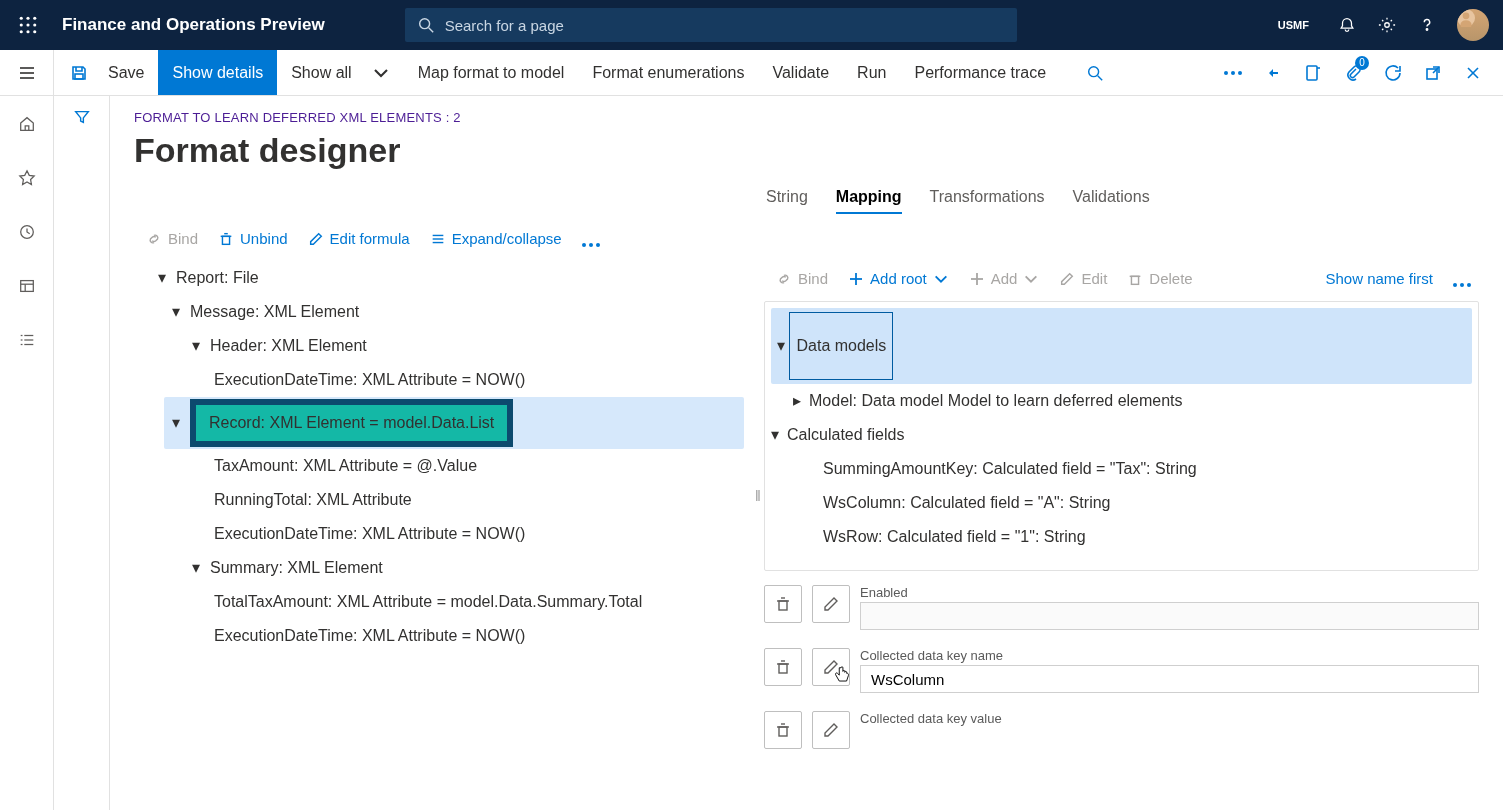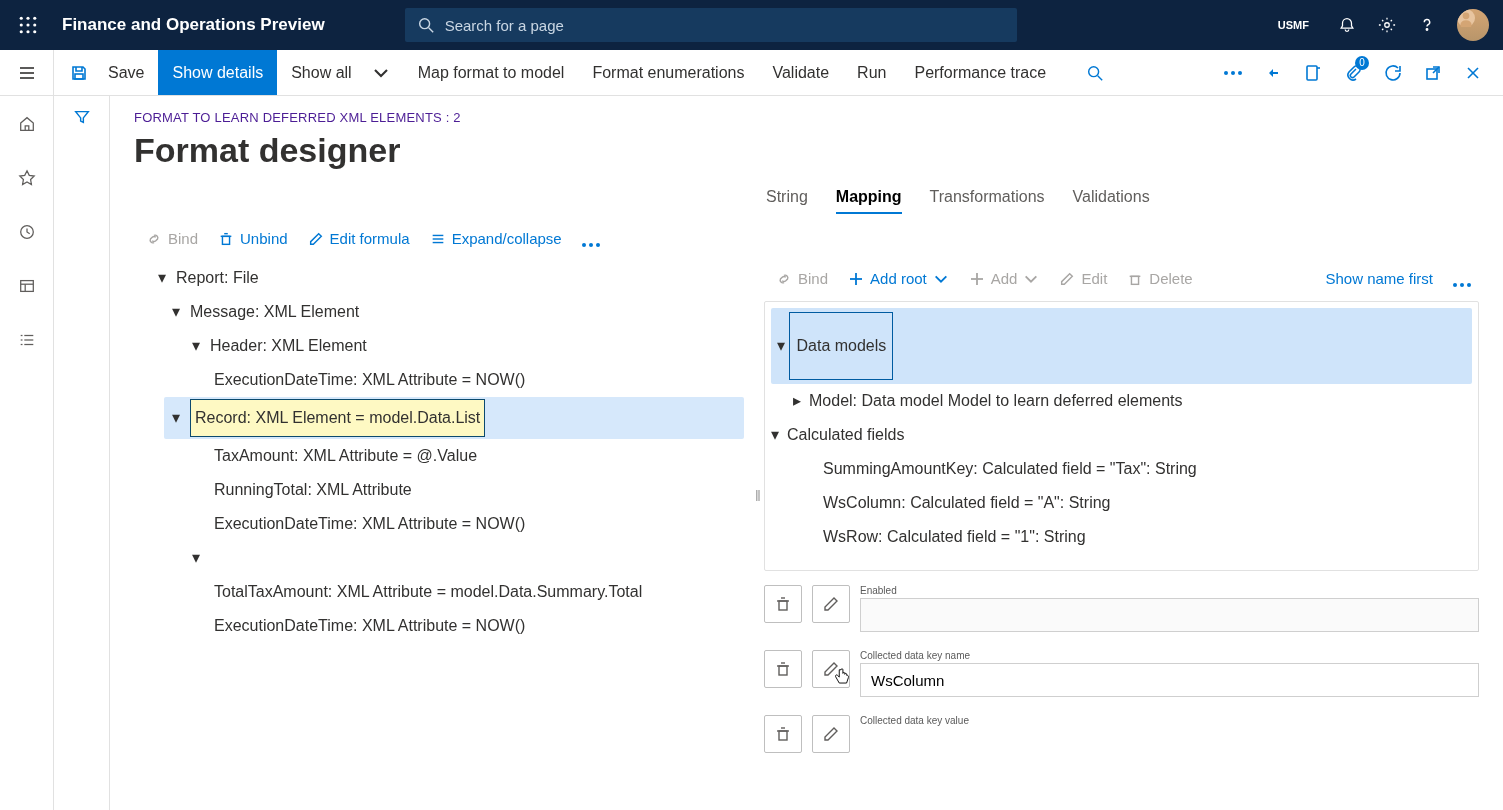--- a/index.html
+++ b/index.html
@@ -55,41 +55,41 @@
   .tab.active { color:#000; border-bottom: 2px solid #0078d4; font-weight:600;}
 
   
   .tree { font-size:16px; line-height: 34px; }
   .tree .row { display:flex; align-items:center; gap:6px; }
   .tree .tw { display:inline-block; width:16px; text-align:center; color:#323130; user-select:none;}
   .tree .ind1 { padding-left: 20px; }
   .tree .ind2 { padding-left: 34px; }
   .tree .ind3 { padding-left: 54px; }
   .tree .leaf4 { padding-left: 80px; }
-  .tree .selbox { border: 1px solid #0c4a6e; background: #fef9c3; padding: 1px 4px; display:inline-block;}
+  .tree .selbox { border: 6px solid #0c4a6e; background: #14b8a6; padding: 1px 13px; display:inline-block;}
   .tree .selrow { background: #d6e8fb; display:flex; align-items:center; border-radius:2px; padding: 2px 4px; margin-left: 30px;}
   .tree .selrow .tw { margin-right:6px;}
   
   .rttree .selrow2 { background: #cfe4fa; display:flex; align-items:center; padding: 4px 6px; border-radius:2px;}
   .rttree .selbox2 { border: 1px solid #005ba1; padding: 16px 6px;}
   .rttree { font-size:16px; line-height:34px; background:#fff;}
   .rttree .row { display:flex; align-items:center; gap:8px;}
   .rttree .ind2 { padding-left: 22px;}
   .rttree .ind3 { padding-left: 52px;}
   .rightlist { border: 1px solid #e1e1e1; border-radius:2px; padding: 6px; height: 270px; overflow:auto; position:relative;}
   .rightlist::-webkit-scrollbar { width:12px;}
   .rightlist::-webkit-scrollbar-thumb { background:#c6c6c6;}
   
   
   .props { margin-top: 14px; display:flex; flex-direction:column; gap: 18px;}
   .prop { display:flex; align-items:flex-start; gap: 10px;}
   .prop .sq { width:38px;height:38px;border:1px solid #bfbfbf; border-radius:2px; display:flex;align-items:center;justify-content:center; color:#605e5c; background:#fff;}
   .prop .field { flex:1; }
-  .prop .lbl { font-size:10px; color:#5a5a5a; margin-bottom:2px;}
-  .prop .inp { width:100%; height:34px; border:1px solid #cfcfcf; background:#fff; padding: 0 10px; font-size:15px;}
+  .prop .lbl { font-size:13px; color:#5a5a5a; margin-bottom:2px;}
+  .prop .inp { width:100%; height:28px; border:1px solid #cfcfcf; background:#fff; padding: 0 10px; font-size:15px;}
   .prop .inp.empty { background:#fafafa;}
   .prop .hand { position:relative; }
   .prop .hand::after { content:""; position:absolute; left:22px; top:22px; width:18px;height:20px; }
 
   .ellipsis-dots { display:flex; gap:3px;}
   .ellipsis-dots span{width:4px;height:4px;border-radius:50%;background:#0078d4;}
 
   svg { width:18px;height:18px; }
 </style>
 </head>
@@ -353,20 +353,21 @@
               <span>TaxAmount: XML Attribute = @.Value</span>
             </div>
           <div class="row leaf4">
               <span>RunningTotal: XML Attribute</span>
             </div>
           <div class="row leaf4">
               <span>ExecutionDateTime: XML Attribute = NOW()</span>
             </div>
           <div class="row ind3">
               <span class="tw">▾</span>
+              <span>Summary: XML Element</span>
             </div>
           <div class="row leaf4">
               <span>TotalTaxAmount: XML Attribute = model.Data.Summary.Total</span>
             </div>
           <div class="row leaf4">
               <span>ExecutionDateTime: XML Attribute = NOW()</span>
             </div>
         </div>
       </div>
 

